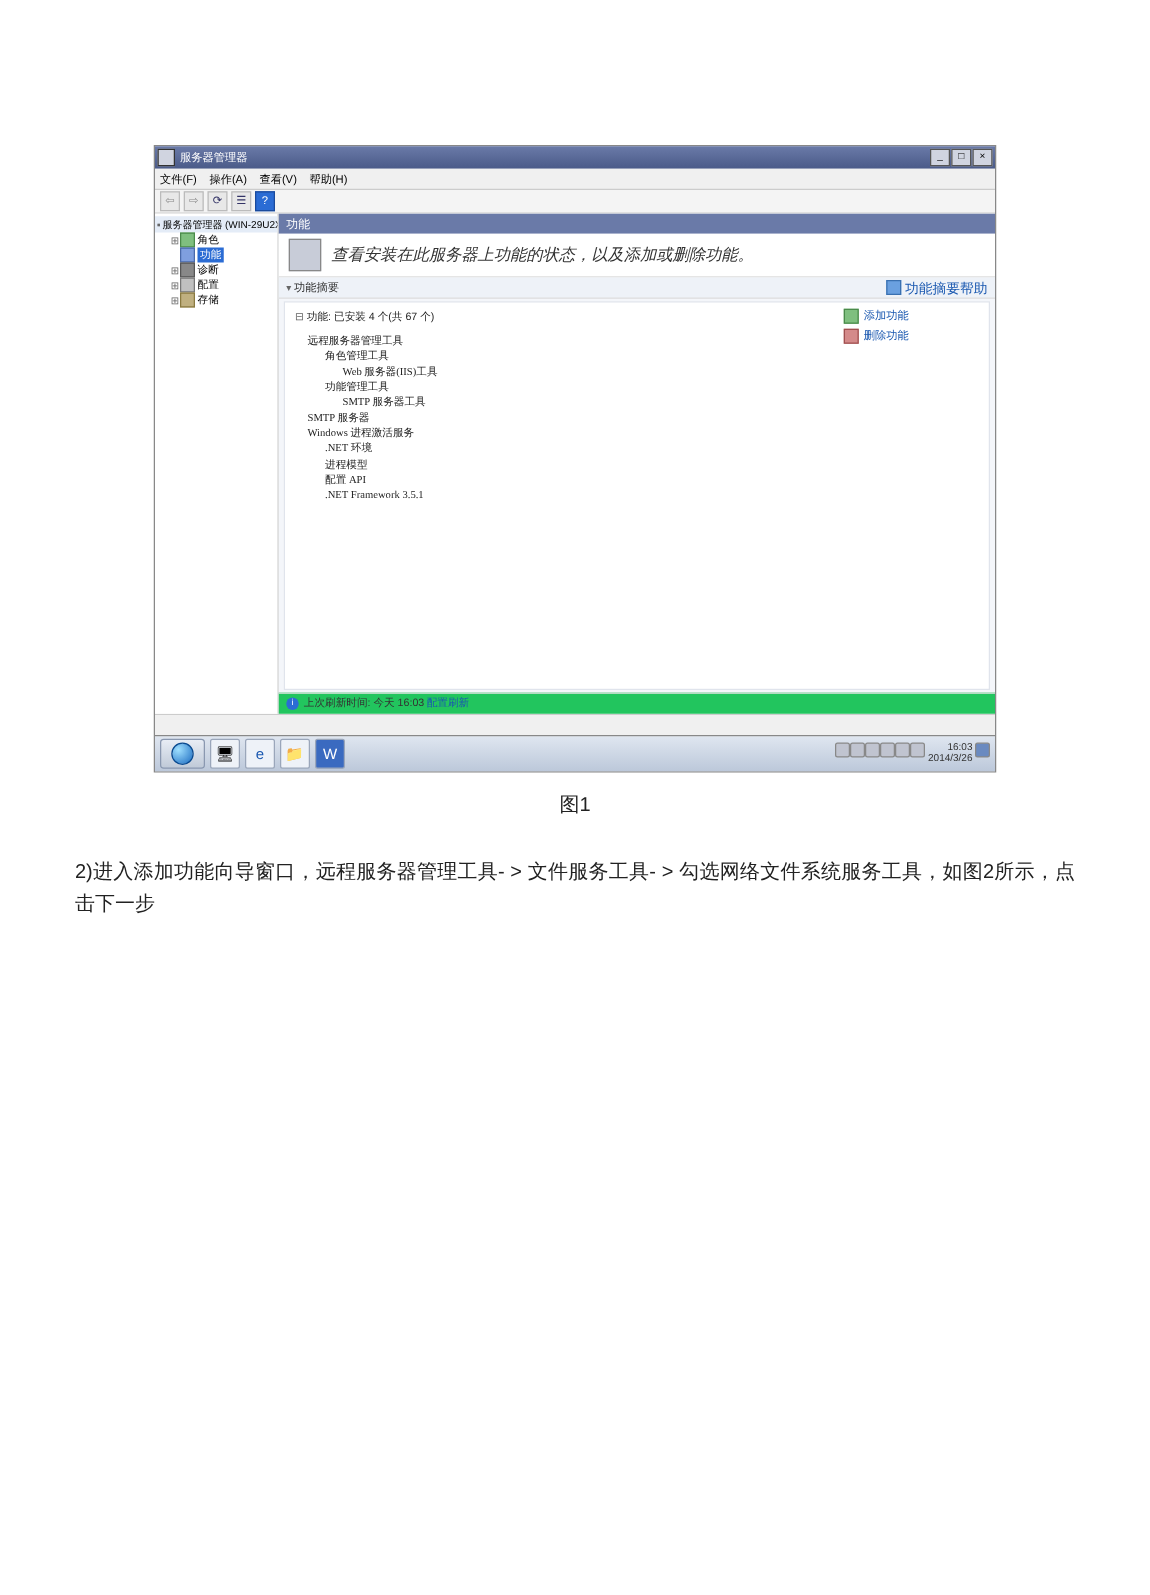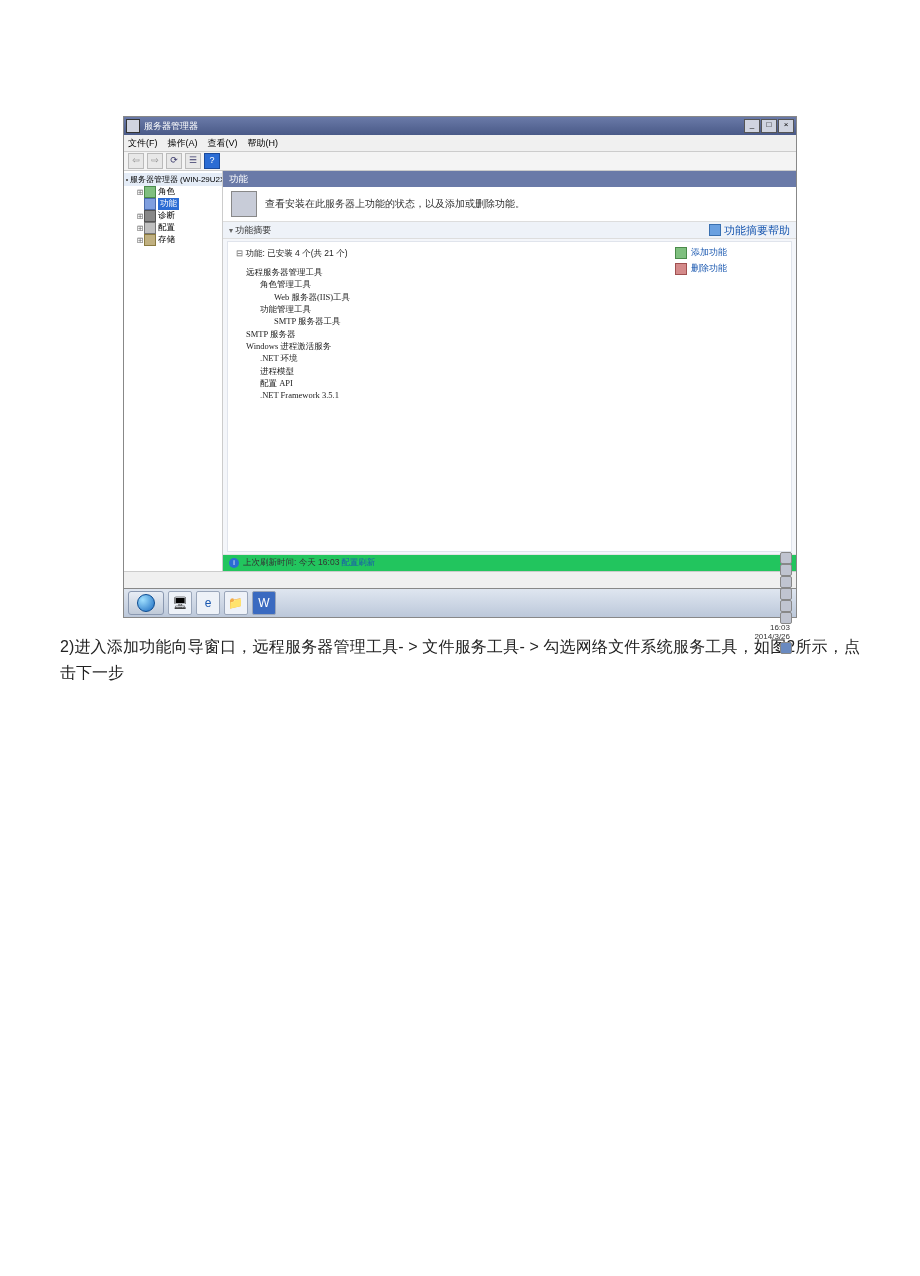--- a/index.html
+++ b/index.html
@@ -137,22 +137,23 @@
     display: flex;
     align-items: center;
   }
   .mp-banner {
     height: 34px;
     background: #fff;
     border-bottom: 1px solid #ddd;
     display: flex;
     align-items: center;
     padding: 0 8px;
-    font-size: 10px;
+    font-size: 13px;
     color: #333;
+    font-style: italic;
   }
   .mp-banner .bicon {
     width: 24px; height: 24px;
     background: #c8ccd8;
     border: 1px solid #888;
     margin-right: 8px;
   }
   .mp-summarybar {
     height: 16px;
     background: #eef2f8;
@@ -265,22 +266,22 @@
   .tapp {
     width: 22px; height: 22px;
     border: 1px solid #9aa6ba;
     background: #eef2f8;
     border-radius: 2px;
     display:flex;align-items:center;justify-content:center;
     font-size:12px;
   }
   .taskbar .spacer { flex:1; }
   .tray {
-    display:flex;align-items:flex-end;gap:0;
-    font-size:8px;color:#333;flex-direction:column;
+    display:flex;align-items:flex-start;gap:0;
+    font-size:8px;color:#333;
   }
   .tray .tic { width:10px;height:10px;background:#c0c4d0;border:1px solid #888; border-radius:2px;}
   .tray .clock { text-align:right; line-height:1.1; padding:0 2px;}
   
   .caption {
     text-align: center;
     font-size: 16px;
     color: #222;
     margin: 8px 0 30px 0;
   }
@@ -370,21 +371,21 @@
         <div class="mp-summarybar">
           <span class="lbl">功能摘要</span>
           <span class="spacer"></span>
           <span class="helplink">
             <span class="hicon"></span>
             <span>功能摘要帮助</span>
           </span>
         </div>
         <div class="mp-content">
           <div class="mp-left">
-            <div class="summary-line">功能: 已安装 4 个(共 21 个)</div>
+            <div class="summary-line">功能: 已安装 4 个(共 67 个)</div>
             <div class="ftree">
               <div class="l0">远程服务器管理工具</div>
               <div class="l1">角色管理工具</div>
               <div class="l2">Web 服务器(IIS)工具</div>
               <div class="l1">功能管理工具</div>
               <div class="l2">SMTP 服务器工具</div>
               <div class="l0">SMTP 服务器</div>
               <div class="l0">Windows 进程激活服务</div>
               <div class="l1">.NET 环境</div>
               <div class="l1">进程模型</div>
@@ -432,15 +433,16 @@
         <div class="clock">
           <div>16:03</div>
           <div>2014/3/26</div>
         </div>
         <span class="tic" style="background:#6a8ac0;"></span>
       </div>
     </div>
 
   </div>
 
+  <div class="caption">图1</div>
 
   <div class="para">2)进入添加功能向导窗口，远程服务器管理工具- &gt; 文件服务工具- &gt; 勾选网络文件系统服务工具，如图2所示，点击下一步</div>
 </div>
 
 </body></html>

